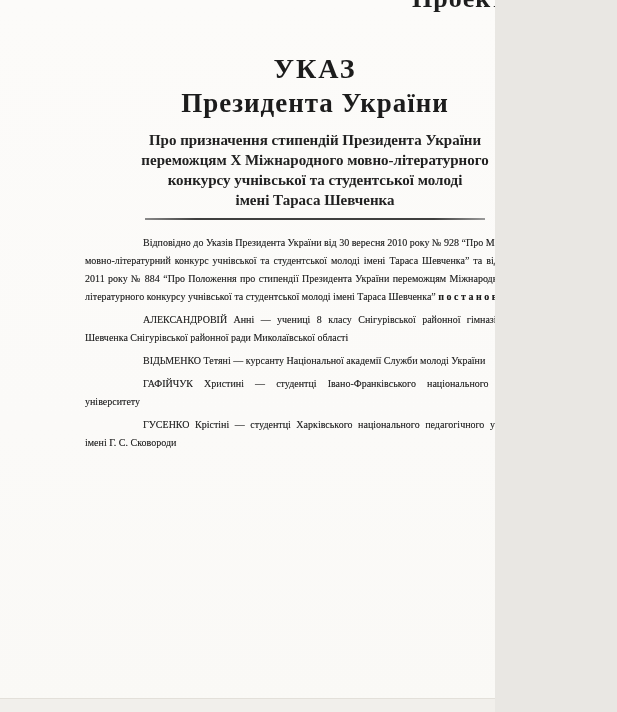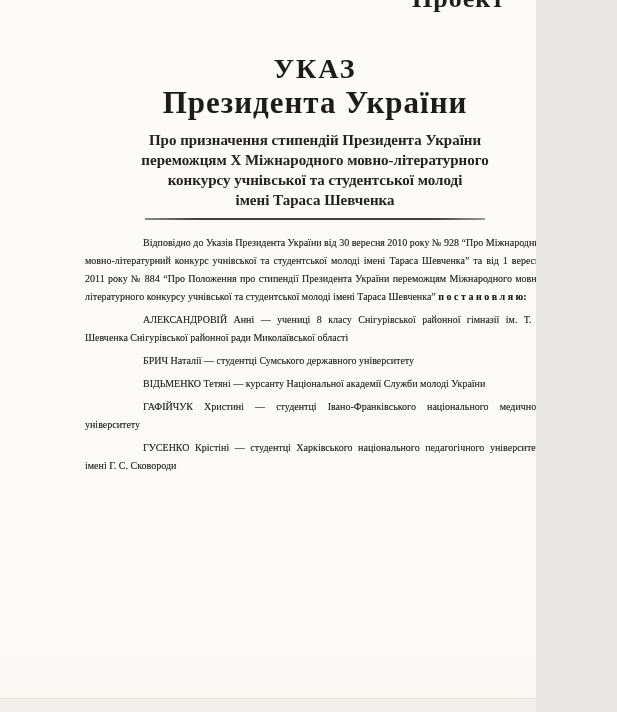--- a/index.html
+++ b/index.html
@@ -2,21 +2,21 @@
 <html><head>
 <meta charset="utf-8">
 <style>
   html, body {
     margin: 0;
     padding: 0;
     background: #e9e7e3;
   }
   .page {
     position: relative;
-    width: 536px;
+    width: 495px;
     height: 712px;
     margin: 0;
     overflow: hidden;
     background: linear-gradient(180deg, #fcfbf9 0%, #fbfaf8 60%, #faf9f6 100%);
     font-family: "Liberation Serif", "DejaVu Serif", serif;
     color: #2b2b2b;
   }
   .content {
     position: absolute;
     left: 85px;
@@ -48,21 +48,21 @@
     text-align: center;
     font-size: 28px;
     line-height: 30px;
     font-weight: bold;
     letter-spacing: 2px;
     color: #1c1c1c;
   }
   .issuer {
     margin: 4px 0 0 0;
     text-align: center;
-    font-size: 31px;
+    font-size: 27px;
     line-height: 30px;
     font-weight: bold;
     letter-spacing: 1px;
     color: #1c1c1c;
   }
   .subject {
     margin: 12px auto 0;
     text-align: center;
     font-size: 15px;
     line-height: 20px;
@@ -124,21 +124,20 @@
 
     <div class="rule"></div>
 
     <p class="para preamble"><span>Відповідно до Указів Президента України від 30 вересня 2010 року № 928 “Про Міжнародний мовно-літературний конкурс учнівської та студентської молоді імені Тараса Шевченка” та від 1 вересня 2011 року № 884 “Про Положення про стипендії Президента України переможцям Міжнародного мовно-літературного конкурсу учнівської та студентської молоді імені Тараса Шевченка”</span> <span class="resolve">п о с т а н о в л я ю:</span></p>
 
 
 
     <p class="para">АЛЕКСАНДРОВІЙ Анні — учениці 8 класу Снігурівської районної гімназії ім. Т. Г. Шевченка Снігурівської районної ради Миколаївської області</p>
 
 
-    <p class="para">БРИЧ Наталії — студентці Сумського державного університету</p>
 
     <p class="para">ВІДЬМЕНКО Тетяні — курсанту Національної академії Служби молоді України</p>
 
     <p class="para">ГАФІЙЧУК Христині — студентці Івано-Франківського національного медичного університету</p>
 
     <p class="para">ГУСЕНКО Крістіні — студентці Харківського національного педагогічного університету імені Г. С. Сковороди</p>
 
   </div>
 
   <div class="footer-strip"></div>

